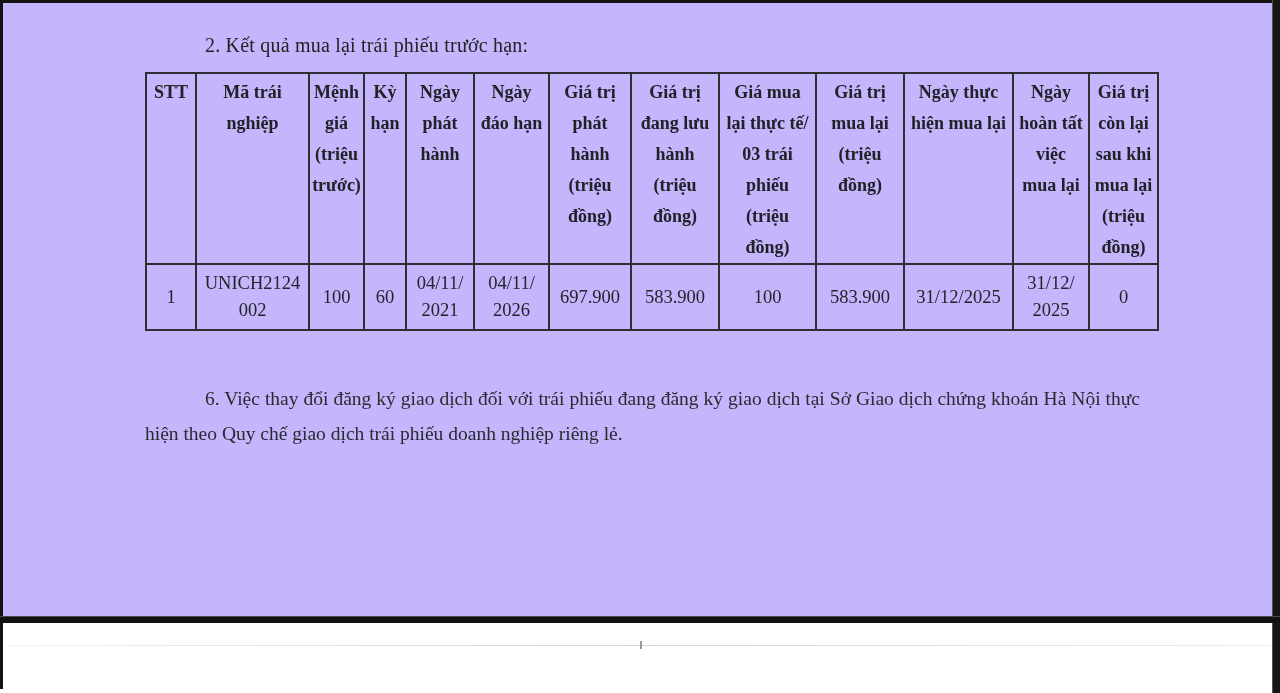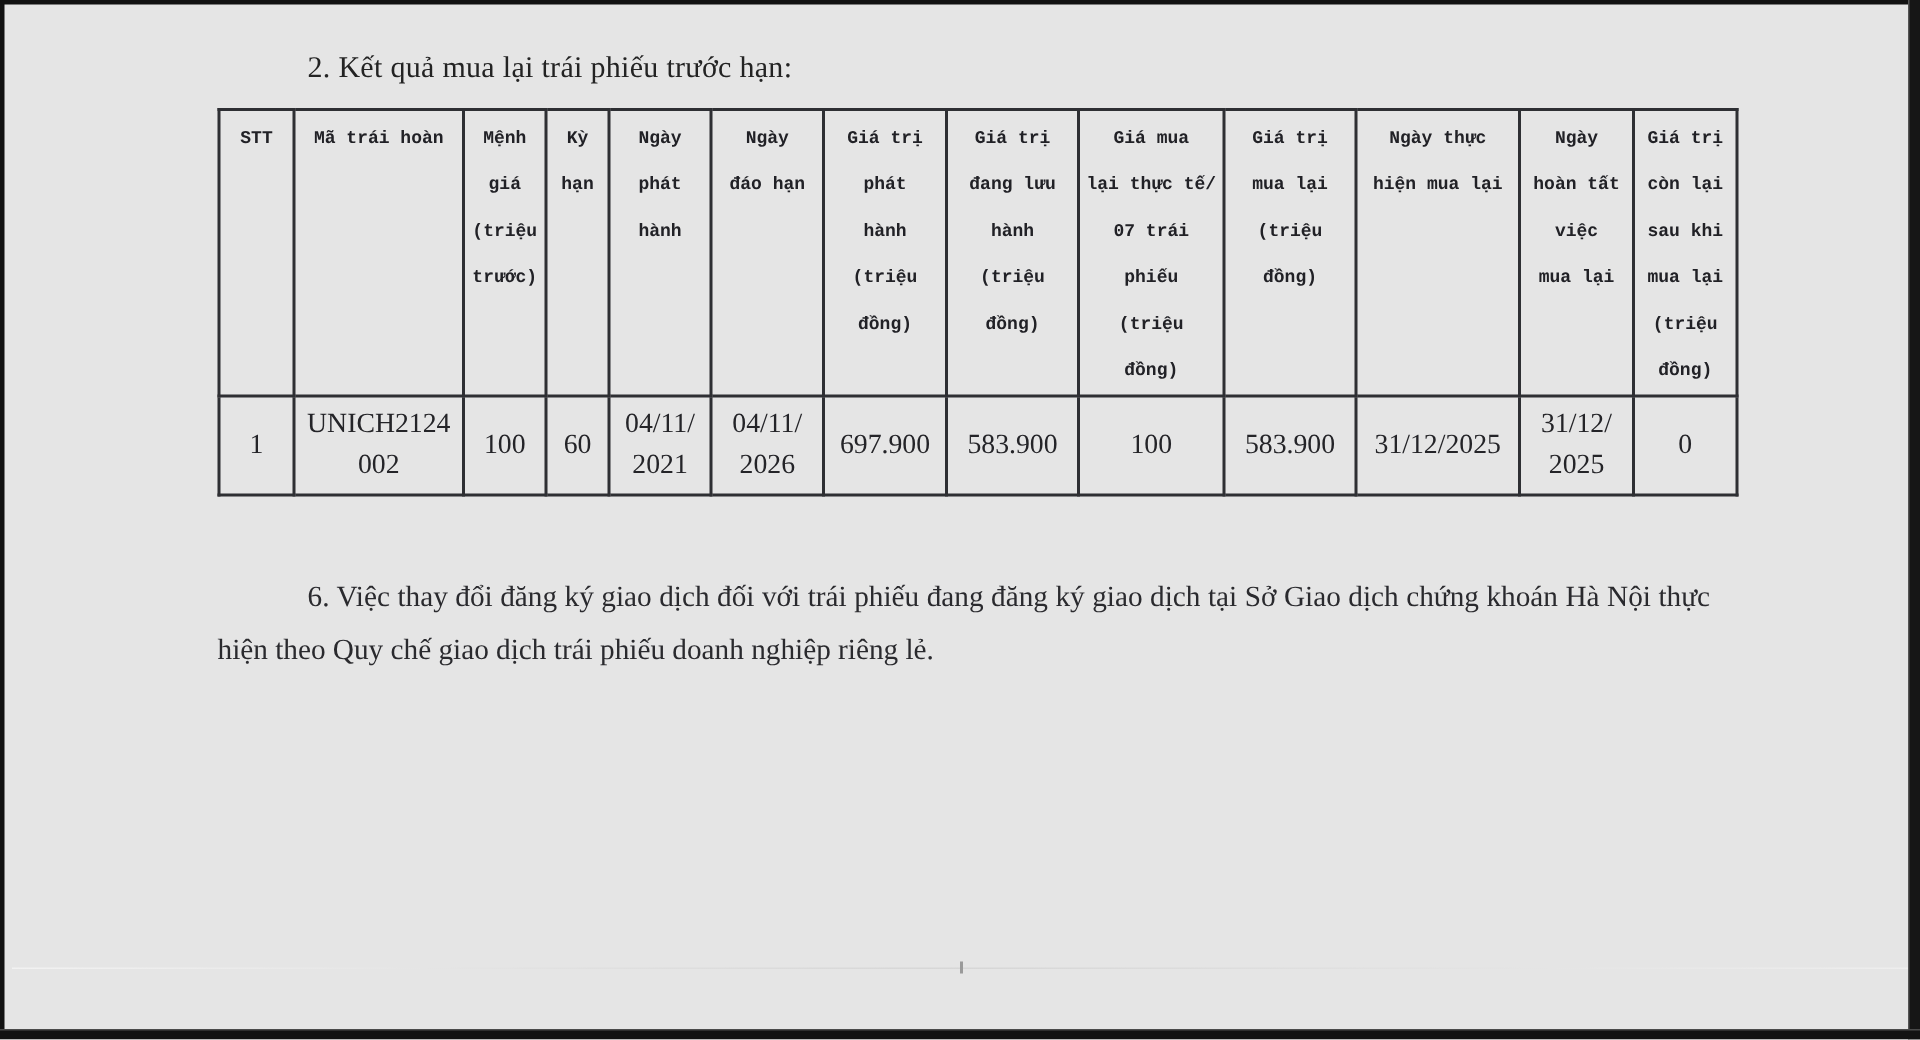--- a/index.html
+++ b/index.html
@@ -5,22 +5,22 @@
   * { margin: 0; padding: 0; box-sizing: border-box; }
   html, body { width: 1280px; height: 693px; overflow: hidden; }
   body {
     background: #ffffff;
     font-family: "Liberation Serif", "DejaVu Serif", serif;
     color: #232323;
   }
   .page {
     position: relative;
     width: 1280px;
-    height: 693px;
-    background: #e5e5e5;
+    height: 623px;
+    background: #c4b5fd;
   }
   
   .frame-top    { position:absolute; left:0; top:0; width:1273px; height:3px; background:#121212; }
   .frame-left   { position:absolute; left:0; top:0; width:3px; height:689px; background:#121212; }
   .frame-right  { position:absolute; right:0; top:0; width:8px; height:693px; background:#161616; border-left:1px solid #555; }
   .frame-bottom { position:absolute; left:0; bottom:0; width:1280px; height:7px; background:#121212; border-top:1px solid #4a4a4a; }
 
   .heading {
     position: absolute;
     left: 205px;
@@ -44,24 +44,23 @@
     border: 2px solid #2e2f33;
     text-align: center;
     white-space: pre-line;
     overflow: hidden;
   }
   table.bond th {
     height: 191px;
     vertical-align: top;
     padding-top: 3px;
     font-weight: bold;
-    font-size: 12px;
+    font-size: 18px;
     line-height: 31px;
     color: #212126;
-    font-family: Liberation Mono, monospace;
   }
   table.bond td {
     height: 66px;
     vertical-align: middle;
     font-size: 18.5px;
     line-height: 27px;
     font-weight: normal;
     color: #242428;
   }
 
@@ -118,21 +117,21 @@
       <col style="width:88px">
       <col style="width:97px">
       <col style="width:88px">
       <col style="width:109px">
       <col style="width:76px">
       <col style="width:69px">
     </colgroup>
     <thead>
       <tr>
         <th>STT</th>
-        <th>Mã trái hoàn</th>
+        <th>Mã trái nghiệp</th>
         <th>Mệnh
 giá
 (triệu
 trước)</th>
         <th>Kỳ
 hạn</th>
         <th>Ngày
 phát
 hành</th>
         <th>Ngày
@@ -142,21 +141,21 @@
 hành
 (triệu
 đồng)</th>
         <th>Giá trị
 đang lưu
 hành
 (triệu
 đồng)</th>
         <th>Giá mua
 lại thực tế/
-07 trái
+03 trái
 phiếu
 (triệu
 đồng)</th>
         <th>Giá trị
 mua lại
 (triệu
 đồng)</th>
         <th>Ngày thực
 hiện mua lại</th>
         <th>Ngày

